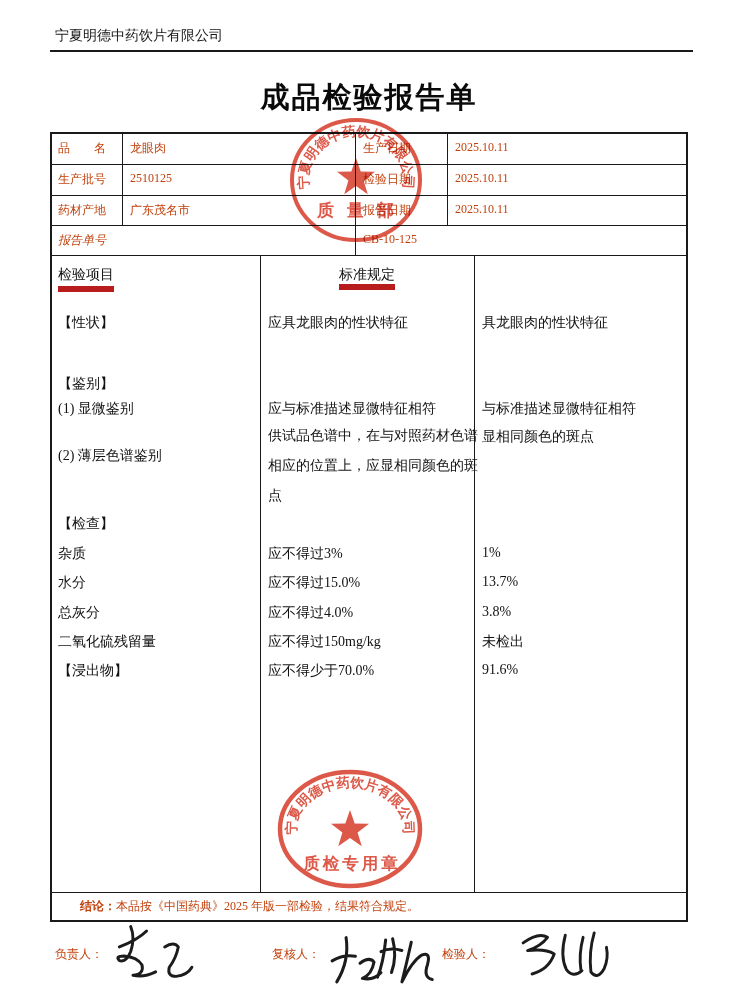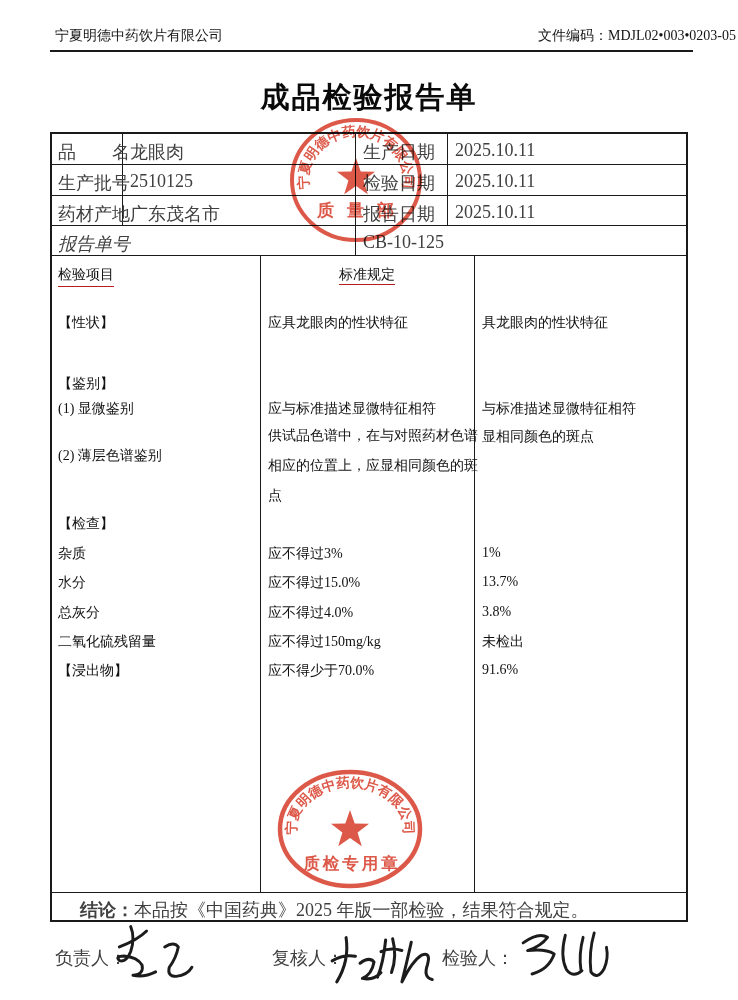--- a/index.html
+++ b/index.html
@@ -1,47 +1,46 @@
 <!DOCTYPE html>
 <html><head>
 <meta charset="utf-8">
 <style>
   html,body{margin:0;padding:0;background:#fff;}
   .page{
     position:relative;width:738px;height:1000px;background:#ffffff;
     font-family:"Liberation Serif","DejaVu Serif",serif;color:#111;overflow:hidden;
   }
   .abs{position:absolute;white-space:nowrap;}
-  .cell{position:absolute;font-size:18px;color:#404040;white-space:nowrap;}
+  .cell{position:absolute;font-size:12px;color:#c2410c;white-space:nowrap;}
   .icell{position:absolute;font-size:14px;color:#111;white-space:nowrap;}
   .hline{position:absolute;height:1px;background:#1a1a1a;}
   .vline{position:absolute;width:1px;background:#1a1a1a;}
   .outer{position:absolute;border:2px solid #1a1a1a;box-sizing:border-box;}
-  .colhead{border-bottom:1px solid #b91c1c;padding-bottom:2px;}
+  .colhead{border-bottom:6px solid #b91c1c;padding-bottom:2px;}
   .title{
     position:absolute;left:0;top:78px;width:738px;text-align:center;
     font-size:29px;font-weight:bold;letter-spacing:2px;color:#0a0a0a;
   }
   .hdr{font-size:14px;color:#151515;}
   .wrapblock{white-space:normal;line-height:30px;width:212px;}
   .stamp{position:absolute;mix-blend-mode:multiply;opacity:.88;}
   .sig{position:absolute;}
   .sig path{fill:none;stroke:#1c1c1c;stroke-width:2.6;stroke-linecap:round;stroke-linejoin:round;}
   .stamp text{fill:#d8412f;font-family:"Liberation Serif","DejaVu Serif",serif;font-weight:bold;}
   .stamp .ring{fill:none;stroke:#d8412f;}
   .stamp .star{fill:#d8412f;}
   .bold{font-weight:bold;margin-top:38px;}
 </style>
 </head>
 <body>
 
 <div class="page">
 
   <div class="abs hdr" style="left:55px;top:27px;">宁夏明德中药饮片有限公司</div>
-  <div class="abs hdr" style="right:2px;top:27px;">文件编码：MDJL02•003•0203-05</div>
   <div class="hline" style="left:50px;top:50px;width:643px;height:2px;"></div>
 
   <div class="title">成品检验报告单</div>
 
   <div class="outer" style="left:50px;top:132px;width:638px;height:790px;"></div>
 
   <div class="hline" style="left:51px;top:164px;width:636px;"></div>
   <div class="hline" style="left:51px;top:195px;width:636px;"></div>
   <div class="hline" style="left:51px;top:225px;width:636px;"></div>
   <div class="hline" style="left:51px;top:255px;width:636px;"></div>

